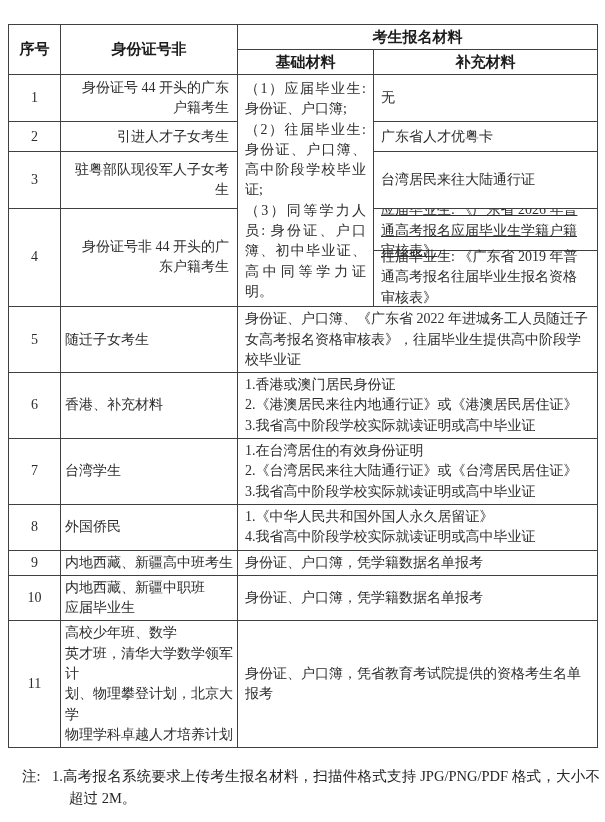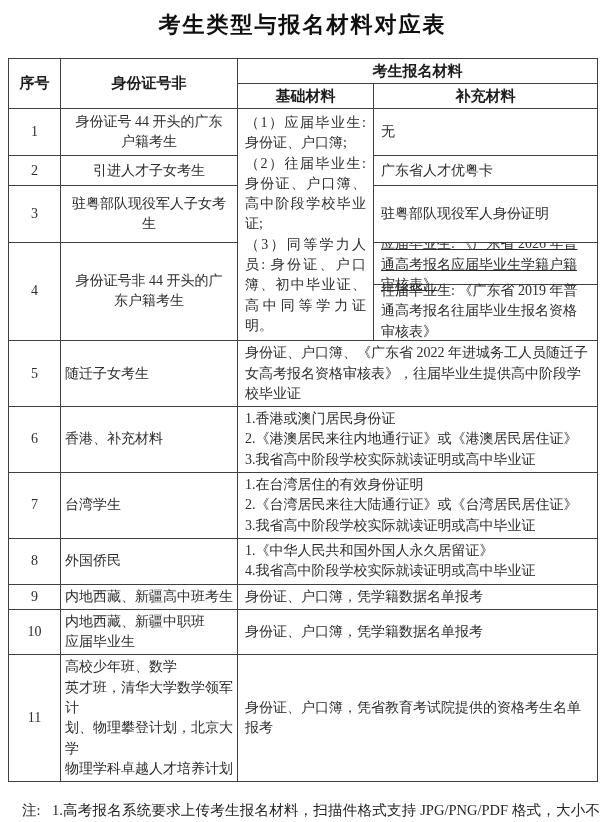--- a/index.html
+++ b/index.html
@@ -37,21 +37,21 @@
   col.c-no{width:52px;}
   col.c-type{width:177px;}
   col.c-basic{width:136px;}
   col.c-supp{width:224px;}
   tr.hr1{height:25px;} tr.hr2{height:25px;padding-left:39px;}
   tr.r1{height:46px;} tr.r2{height:29px;} tr.r3{height:55px;}
   tr.r4{height:96px;} tr.r5{height:38px;} tr.r6{height:49px;}
   tr.r7{height:50px;} tr.r8{height:38px;} tr.r9{height:22px;}
   tr.r10{height:38px;} tr.r11{height:69px;}
   td.num{text-align:center;padding:1px 2px;}
-  td.type-l{text-align:center;padding:2px 8px;}
+  td.type-l{text-align:right;padding:2px 8px;}
   td.type-c{text-align:left;padding:2px 4px;}
   td.mat{text-align:left;padding:2px 7px;}
   .ml{white-space:pre-line;}
   td.basic-cell{
     text-align:left;padding:4px 7px;line-height:1.62;
     text-align:justify;
   }
   td.split{padding:0;}
   .split-top{
     height:40px;border-bottom:1.6px solid #404040;
@@ -73,21 +73,20 @@
   .note-item{
     padding-left:17px;text-indent:-17px;
     text-align:justify;
   }
 </style>
 </head>
 <body>
 
 <div class="page">
 
-  <div class="doc-title">考生类型与报名材料对应表</div>
 
   <table class="materials">
     <colgroup>
       <col class="c-no">
         <col class="c-type">
         <col class="c-basic">
         <col class="c-supp">
     </colgroup>
     <tbody>
       <tr class="hr1">
@@ -109,21 +108,21 @@
         <td class="mat">无</td>
       </tr>
       <tr class="r2">
         <td class="num">2</td>
         <td class="type-l">引进人才子女考生</td>
         <td class="mat">广东省人才优粤卡</td>
       </tr>
       <tr class="r3">
         <td class="num">3</td>
         <td class="type-l">驻粤部队现役军人子女考生</td>
-        <td class="mat">驻粤部队现役军人身份证明</td>
+        <td class="mat">台湾居民来往大陆通行证</td>
       </tr>
       <tr class="r4">
         <td class="num">4</td>
         <td class="type-l">身份证号非 44 开头的广东户籍考生</td>
         <td class="split">
           <div class="split-top">应届毕业生: 《广东省 2026 年普通高考报名应届毕业生学籍户籍审核表》</div>
           <div class="split-bottom">往届毕业生: 《广东省 2019 年普通高考报名往届毕业生报名资格审核表》</div>
         </td>
       </tr>
 

